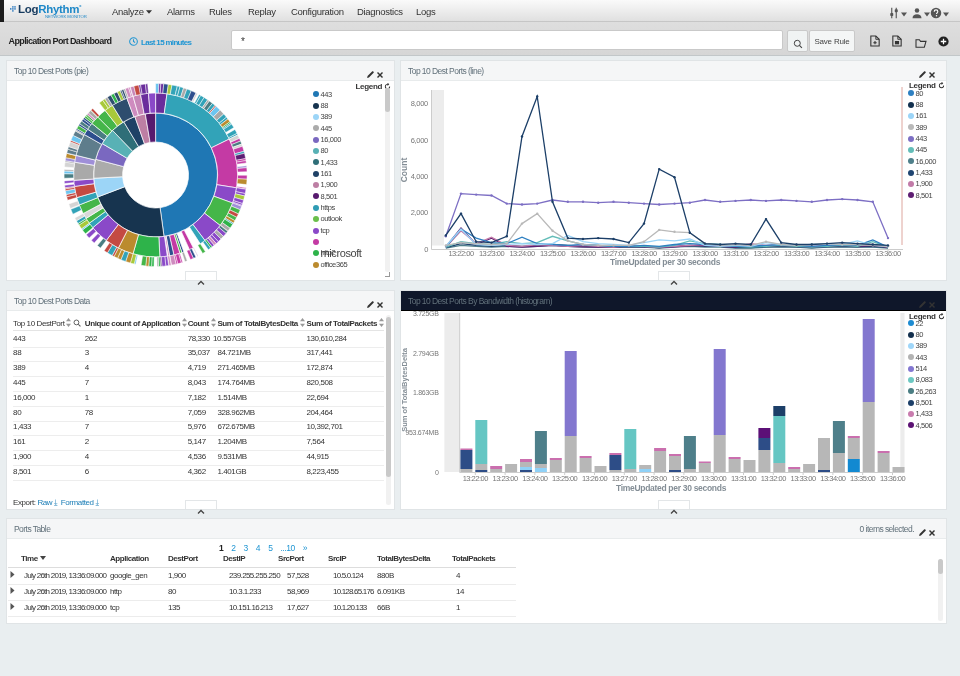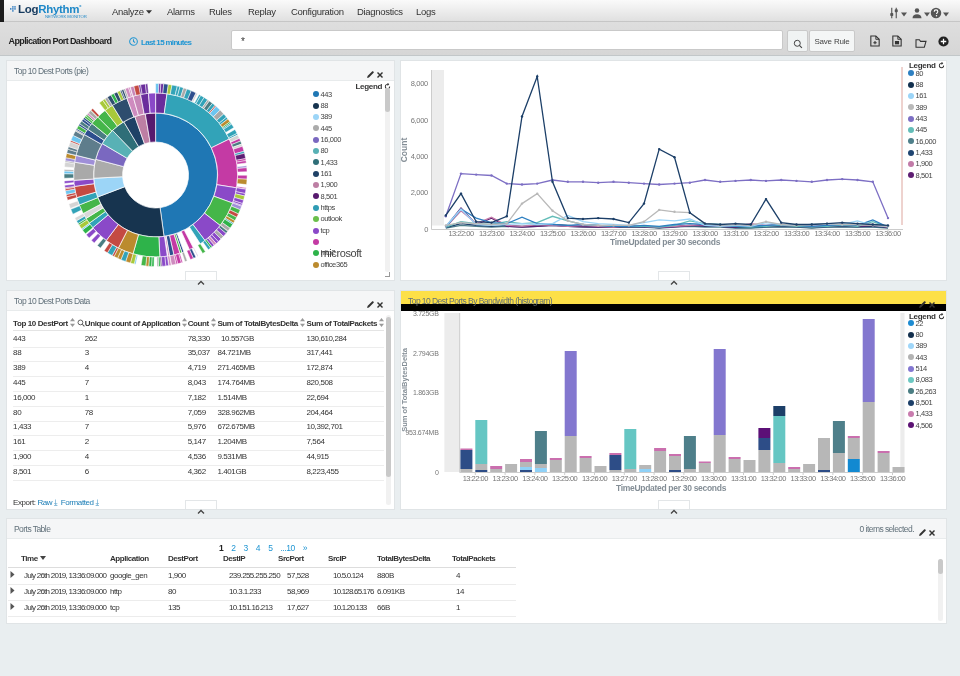--- a/index.html
+++ b/index.html
@@ -339,20 +339,25 @@
           <div style="width:5px;height:24px;background:#c9c9c9;border-radius:3px"></div>
         </div>
         <div style="position:absolute;right:4px;bottom:3px;width:5px;height:5px;border-right:1.2px solid #999;border-bottom:1.2px solid #999"></div>
       </div>
     </div>
     <div style="position:absolute;left:178px;bottom:0;width:32px;height:9px;background:#fff;border:1px solid #e3e6e8;border-bottom:none;text-align:center"><svg width="8" height="6" viewBox="0 0 8 6">
         <path d="M1 4.5L4 1.5L7 4.5" stroke="#444" stroke-width="1.3" fill="none"></path>
       </svg></div>
   </div>
 <div style="position:absolute;left:400px;top:60px;width:547px;height:221px;background:#fff;border:1px solid #e0e4e6;box-sizing:border-box">
+<div style="position:relative;height:20px;background:#f5f6f7;border-bottom:1px solid #e8ebec;font-size:8.5px;letter-spacing:-0.55px;color:#61707a;line-height:20px;padding-left:7px">Top 10 Dest Ports (line)<span style="position:absolute;right:19.5px;top:5px"><svg width="9" height="9" viewBox="0 0 12 12">
+          <path d="M1.5 10.5l.6-2.4 6.3-6.3c.3-.3.8-.3 1.1 0l.7.7c.3.3.3.8 0 1.1L3.9 9.9z" fill="#333"></path>
+        </svg></span><span style="position:absolute;right:10px;top:5px"><svg width="8" height="8" viewBox="0 0 12 12">
+          <path d="M1.5 3L3 1.5 6 4.5 9 1.5 10.5 3 7.5 6l3 3L9 10.5 6 7.5l-3 3L1.5 9l3-3z" fill="#333"></path>
+        </svg></span></div>
 <div style="position:relative">
       <div style="position:relative;height:199px">
         <svg width="545" height="199" style="position:absolute;left:0;top:0">
           <rect x="31" y="9" width="12" height="155.5" fill="#ececec"></rect>
           <path d="M30.5 9V168.5H502" stroke="#cccccc" stroke-width="1" fill="none"></path>
           <text x="27" y="170.5" font-size="7.5" letter-spacing="-0.3" fill="#777" text-anchor="end">0</text>
           <text x="27" y="134.2" font-size="7.5" letter-spacing="-0.3" fill="#777" text-anchor="end">2,000</text>
           <text x="27" y="97.9" font-size="7.5" letter-spacing="-0.3" fill="#777" text-anchor="end">4,000</text>
           <text x="27" y="61.6" font-size="7.5" letter-spacing="-0.3" fill="#777" text-anchor="end">6,000</text>
           <text x="27" y="25.3" font-size="7.5" letter-spacing="-0.3" fill="#777" text-anchor="end">8,000</text>
@@ -520,21 +525,21 @@
       </svg></div>
   </div>
 <div style="position:absolute;left:6px;top:290px;width:389px;height:220px;background:#fff;border:1px solid #e0e4e6;box-sizing:border-box">
 <div style="position:relative;height:20px;background:#f5f6f7;border-bottom:1px solid #e8ebec;font-size:8.5px;letter-spacing:-0.55px;color:#61707a;line-height:20px;padding-left:7px">Top 10 Dest Ports Data<span style="position:absolute;right:19.5px;top:5px"><svg width="9" height="9" viewBox="0 0 12 12">
           <path d="M1.5 10.5l.6-2.4 6.3-6.3c.3-.3.8-.3 1.1 0l.7.7c.3.3.3.8 0 1.1L3.9 9.9z" fill="#333"></path>
         </svg></span><span style="position:absolute;right:10px;top:5px"><svg width="8" height="8" viewBox="0 0 12 12">
           <path d="M1.5 3L3 1.5 6 4.5 9 1.5 10.5 3 7.5 6l3 3L9 10.5 6 7.5l-3 3L1.5 9l3-3z" fill="#333"></path>
         </svg></span></div>
 <div style="position:relative">
       <div style="position:relative;height:198px;font-size:8px;letter-spacing:-0.4px;color:#333;overflow:hidden">
-        <div style="position:absolute;left:6.1px;top:7px;font-weight:bold;white-space:nowrap">Top 10 DestPort <svg width="5" height="9" viewBox="0 0 5 9" style="vertical-align:-1px">
+        <div style="position:absolute;left:6.1px;top:7px;font-weight:normal;white-space:nowrap">Top 10 DestPort <svg width="5" height="9" viewBox="0 0 5 9" style="vertical-align:-1px">
             <path d="M0 3.2L2.5 0L5 3.2z" fill="#999"></path>
             <path d="M0 5.8L2.5 9L5 5.8z" fill="#999"></path>
           </svg> <svg width="8" height="8" viewBox="0 0 14 14" style="vertical-align:-1px">
             <circle cx="6" cy="6" r="4.2" fill="none" stroke="#555" stroke-width="1.6"></circle>
             <line x1="9.2" y1="9.2" x2="13" y2="13" stroke="#555" stroke-width="1.8"></line>
           </svg></div>
         <div style="position:absolute;left:77.8px;top:7px;font-weight:bold;white-space:nowrap">Unique count of Application <svg width="5" height="9" viewBox="0 0 5 9" style="vertical-align:-1px">
             <path d="M0 3.2L2.5 0L5 3.2z" fill="#999"></path>
             <path d="M0 5.8L2.5 9L5 5.8z" fill="#999"></path>
           </svg></div>
@@ -547,21 +552,21 @@
             <path d="M0 5.8L2.5 9L5 5.8z" fill="#999"></path>
           </svg></div>
         <div style="position:absolute;left:299.5px;top:7px;font-weight:bold;white-space:nowrap">Sum of TotalPackets <svg width="5" height="9" viewBox="0 0 5 9" style="vertical-align:-1px">
             <path d="M0 3.2L2.5 0L5 3.2z" fill="#999"></path>
             <path d="M0 5.8L2.5 9L5 5.8z" fill="#999"></path>
           </svg></div>
         <div style="position:absolute;left:6px;right:10px;top:35.5px;border-top:1px solid #ededed"></div>
         <div style="position:absolute;left:6.1px;top:22.5px;white-space:nowrap">443</div>
         <div style="position:absolute;left:77.8px;top:22.5px;white-space:nowrap">262</div>
         <div style="position:absolute;left:180.7px;top:22.5px;white-space:nowrap">78,330</div>
-        <div style="position:absolute;left:214px;top:22.5px;white-space:nowrap">10.557GB</div>
+        <div style="position:absolute;left:206px;top:22.5px;white-space:nowrap">10.557GB</div>
         <div style="position:absolute;left:299.5px;top:22.5px;white-space:nowrap">130,610,284</div>
         <div style="position:absolute;left:6px;right:10px;top:50.3px;border-top:1px solid #ededed"></div>
         <div style="position:absolute;left:6.1px;top:37.3px;white-space:nowrap">88</div>
         <div style="position:absolute;left:77.8px;top:37.3px;white-space:nowrap">3</div>
         <div style="position:absolute;left:180.7px;top:37.3px;white-space:nowrap">35,037</div>
         <div style="position:absolute;left:210.4px;top:37.3px;white-space:nowrap">84.721MB</div>
         <div style="position:absolute;left:299.5px;top:37.3px;white-space:nowrap">317,441</div>
         <div style="position:absolute;left:6px;right:10px;top:65.1px;border-top:1px solid #ededed"></div>
         <div style="position:absolute;left:6.1px;top:52.1px;white-space:nowrap">389</div>
         <div style="position:absolute;left:77.8px;top:52.1px;white-space:nowrap">4</div>
@@ -615,21 +620,21 @@
         <div style="position:absolute;left:379px;top:4px;width:5px;height:190px;background:#f1f1f1;border-radius:3px">
           <div style="width:5px;height:160px;margin-top:2px;background:#c9c9c9;border-radius:3px"></div>
         </div>
       </div>
     </div>
     <div style="position:absolute;left:178px;bottom:0;width:32px;height:9px;background:#fff;border:1px solid #e3e6e8;border-bottom:none;text-align:center"><svg width="8" height="6" viewBox="0 0 8 6">
         <path d="M1 4.5L4 1.5L7 4.5" stroke="#444" stroke-width="1.3" fill="none"></path>
       </svg></div>
   </div>
 <div style="position:absolute;left:400px;top:290px;width:547px;height:220px;background:#fff;border:1px solid #e0e4e6;box-sizing:border-box">
-<div style="position:relative;height:20px;background:#fde047;border-bottom:7px solid #000000;font-size:8.5px;letter-spacing:-0.55px;color:#61707a;line-height:20px;padding-left:7px">Top 10 Dest Ports By Bandwidth (histogram)<span style="position:absolute;right:19.5px;top:5px"><svg width="9" height="9" viewBox="0 0 12 12">
+<div style="position:relative;height:20px;background:#0f172a;border-bottom:1px solid #000000;font-size:8.5px;letter-spacing:-0.55px;color:#61707a;line-height:20px;padding-left:7px">Top 10 Dest Ports By Bandwidth (histogram)<span style="position:absolute;right:19.5px;top:5px"><svg width="9" height="9" viewBox="0 0 12 12">
           <path d="M1.5 10.5l.6-2.4 6.3-6.3c.3-.3.8-.3 1.1 0l.7.7c.3.3.3.8 0 1.1L3.9 9.9z" fill="#333"></path>
         </svg></span><span style="position:absolute;right:10px;top:5px"><svg width="8" height="8" viewBox="0 0 12 12">
           <path d="M1.5 3L3 1.5 6 4.5 9 1.5 10.5 3 7.5 6l3 3L9 10.5 6 7.5l-3 3L1.5 9l3-3z" fill="#333"></path>
         </svg></span></div>
 <div style="position:relative">
       <div style="position:relative;height:199px">
         <svg width="545" height="199" style="position:absolute;left:0;top:0">
           <rect x="43.4" y="2" width="15.3" height="159" fill="#ececec"></rect>
           <rect x="499.4" y="2" width="4.1" height="159" fill="#ececec"></rect>
           <path d="M58.7 2V161.5H503.5" stroke="#cccccc" stroke-width="1" fill="none"></path>

